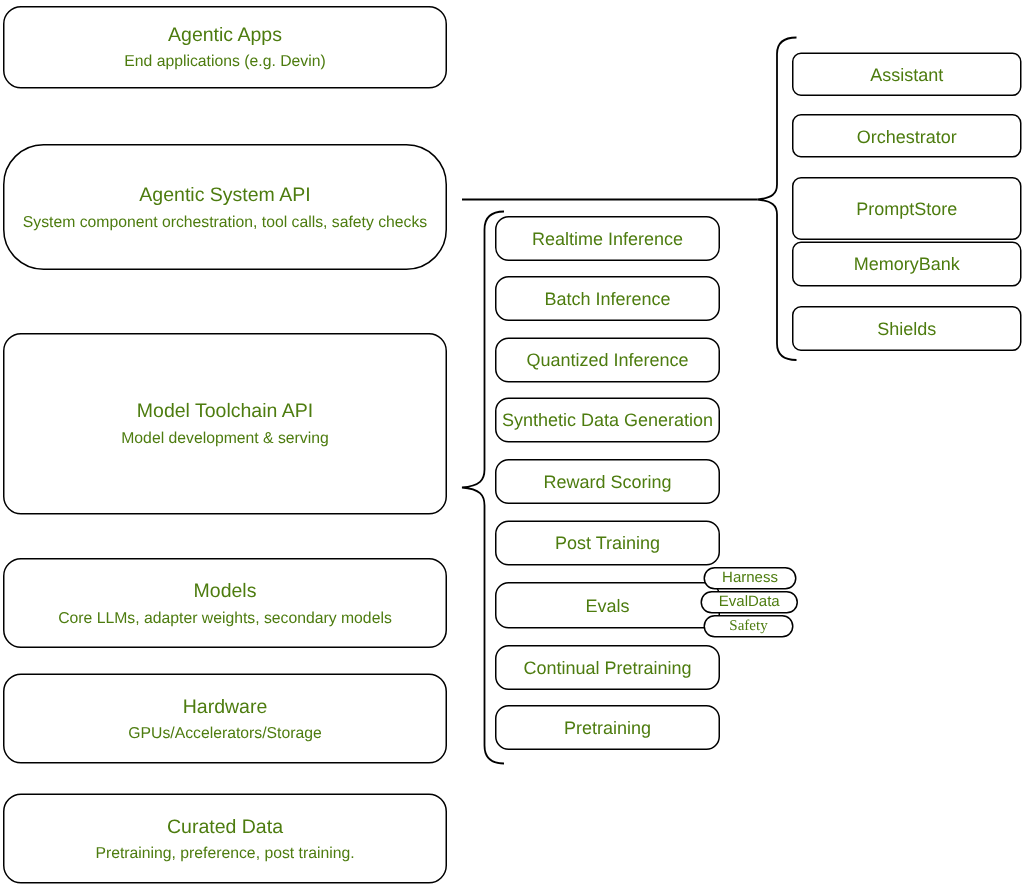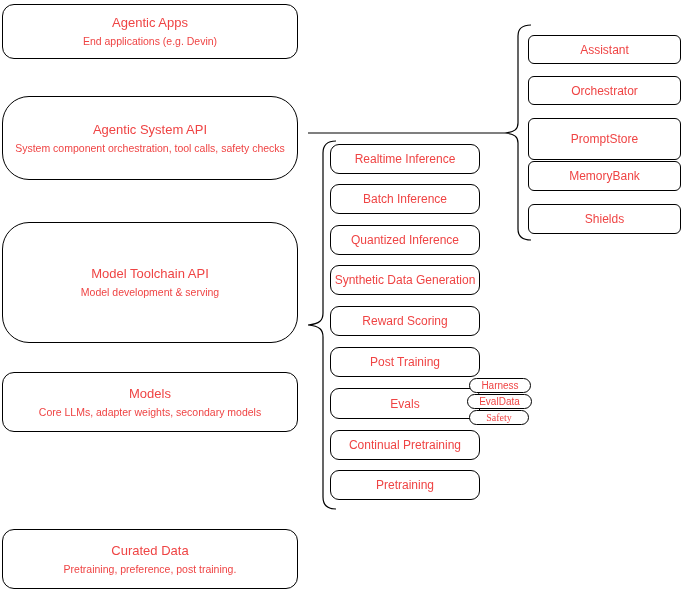--- a/index.html
+++ b/index.html
@@ -1,18 +1,18 @@
 <!DOCTYPE html>
 <html><head>
 <meta charset="utf-8">
 <style>
   html,body{margin:0;padding:0;background:#ffffff;}
   .canvas{
     position:relative;width:682px;height:591px;background:#ffffff;
-    font-family:"Liberation Sans",sans-serif;color:#ef4444;overflow:hidden;
+    font-family:"Liberation Sans",sans-serif;color:#4d7c0f;overflow:hidden;
   }
   .overlay{position:absolute;left:0;top:0;width:682px;height:591px;}
   .node{
     position:absolute;border:1px solid #000;background:#ffffff;
     display:flex;flex-direction:column;align-items:center;justify-content:center;
     text-align:center;box-sizing:border-box;
   }
   .lbox{left:2px;width:296px;border-radius:12px;}
   .lbox.big{border-radius:27px;}
   .title{font-size:13px;line-height:1.25;white-space:nowrap;}
@@ -37,27 +37,31 @@
   </svg>
 
   <div class="node lbox" style="top:4px;height:55px;">
     <div class="title">Agentic Apps</div>
     <div class="subtitle">End applications (e.g. Devin)</div>
   </div>
   <div class="node lbox big" style="top:96px;height:84px;">
     <div class="title">Agentic System API</div>
     <div class="subtitle">System component orchestration, tool calls, safety checks</div>
   </div>
-  <div class="node lbox big" style="top:222px;height:121px;">
+  <div class="node lbox big" style="top:222px;height:121px;border-radius:12px;">
     <div class="title">Model Toolchain API</div>
     <div class="subtitle">Model development &amp; serving</div>
   </div>
   <div class="node lbox" style="top:372px;height:60px;">
     <div class="title">Models</div>
     <div class="subtitle">Core LLMs, adapter weights, secondary models</div>
+  </div>
+  <div class="node lbox" style="top:449px;height:60px;">
+    <div class="title">Hardware</div>
+    <div class="subtitle">GPUs/Accelerators/Storage</div>
   </div>
   <div class="node lbox" style="top:529px;height:60px;">
     <div class="title">Curated Data</div>
     <div class="subtitle">Pretraining, preference, post training.</div>
   </div>
 
   <div class="node mbox" style="top:144px;">
     <span>Realtime Inference</span>
   </div>
   <div class="node mbox" style="top:184px;">

